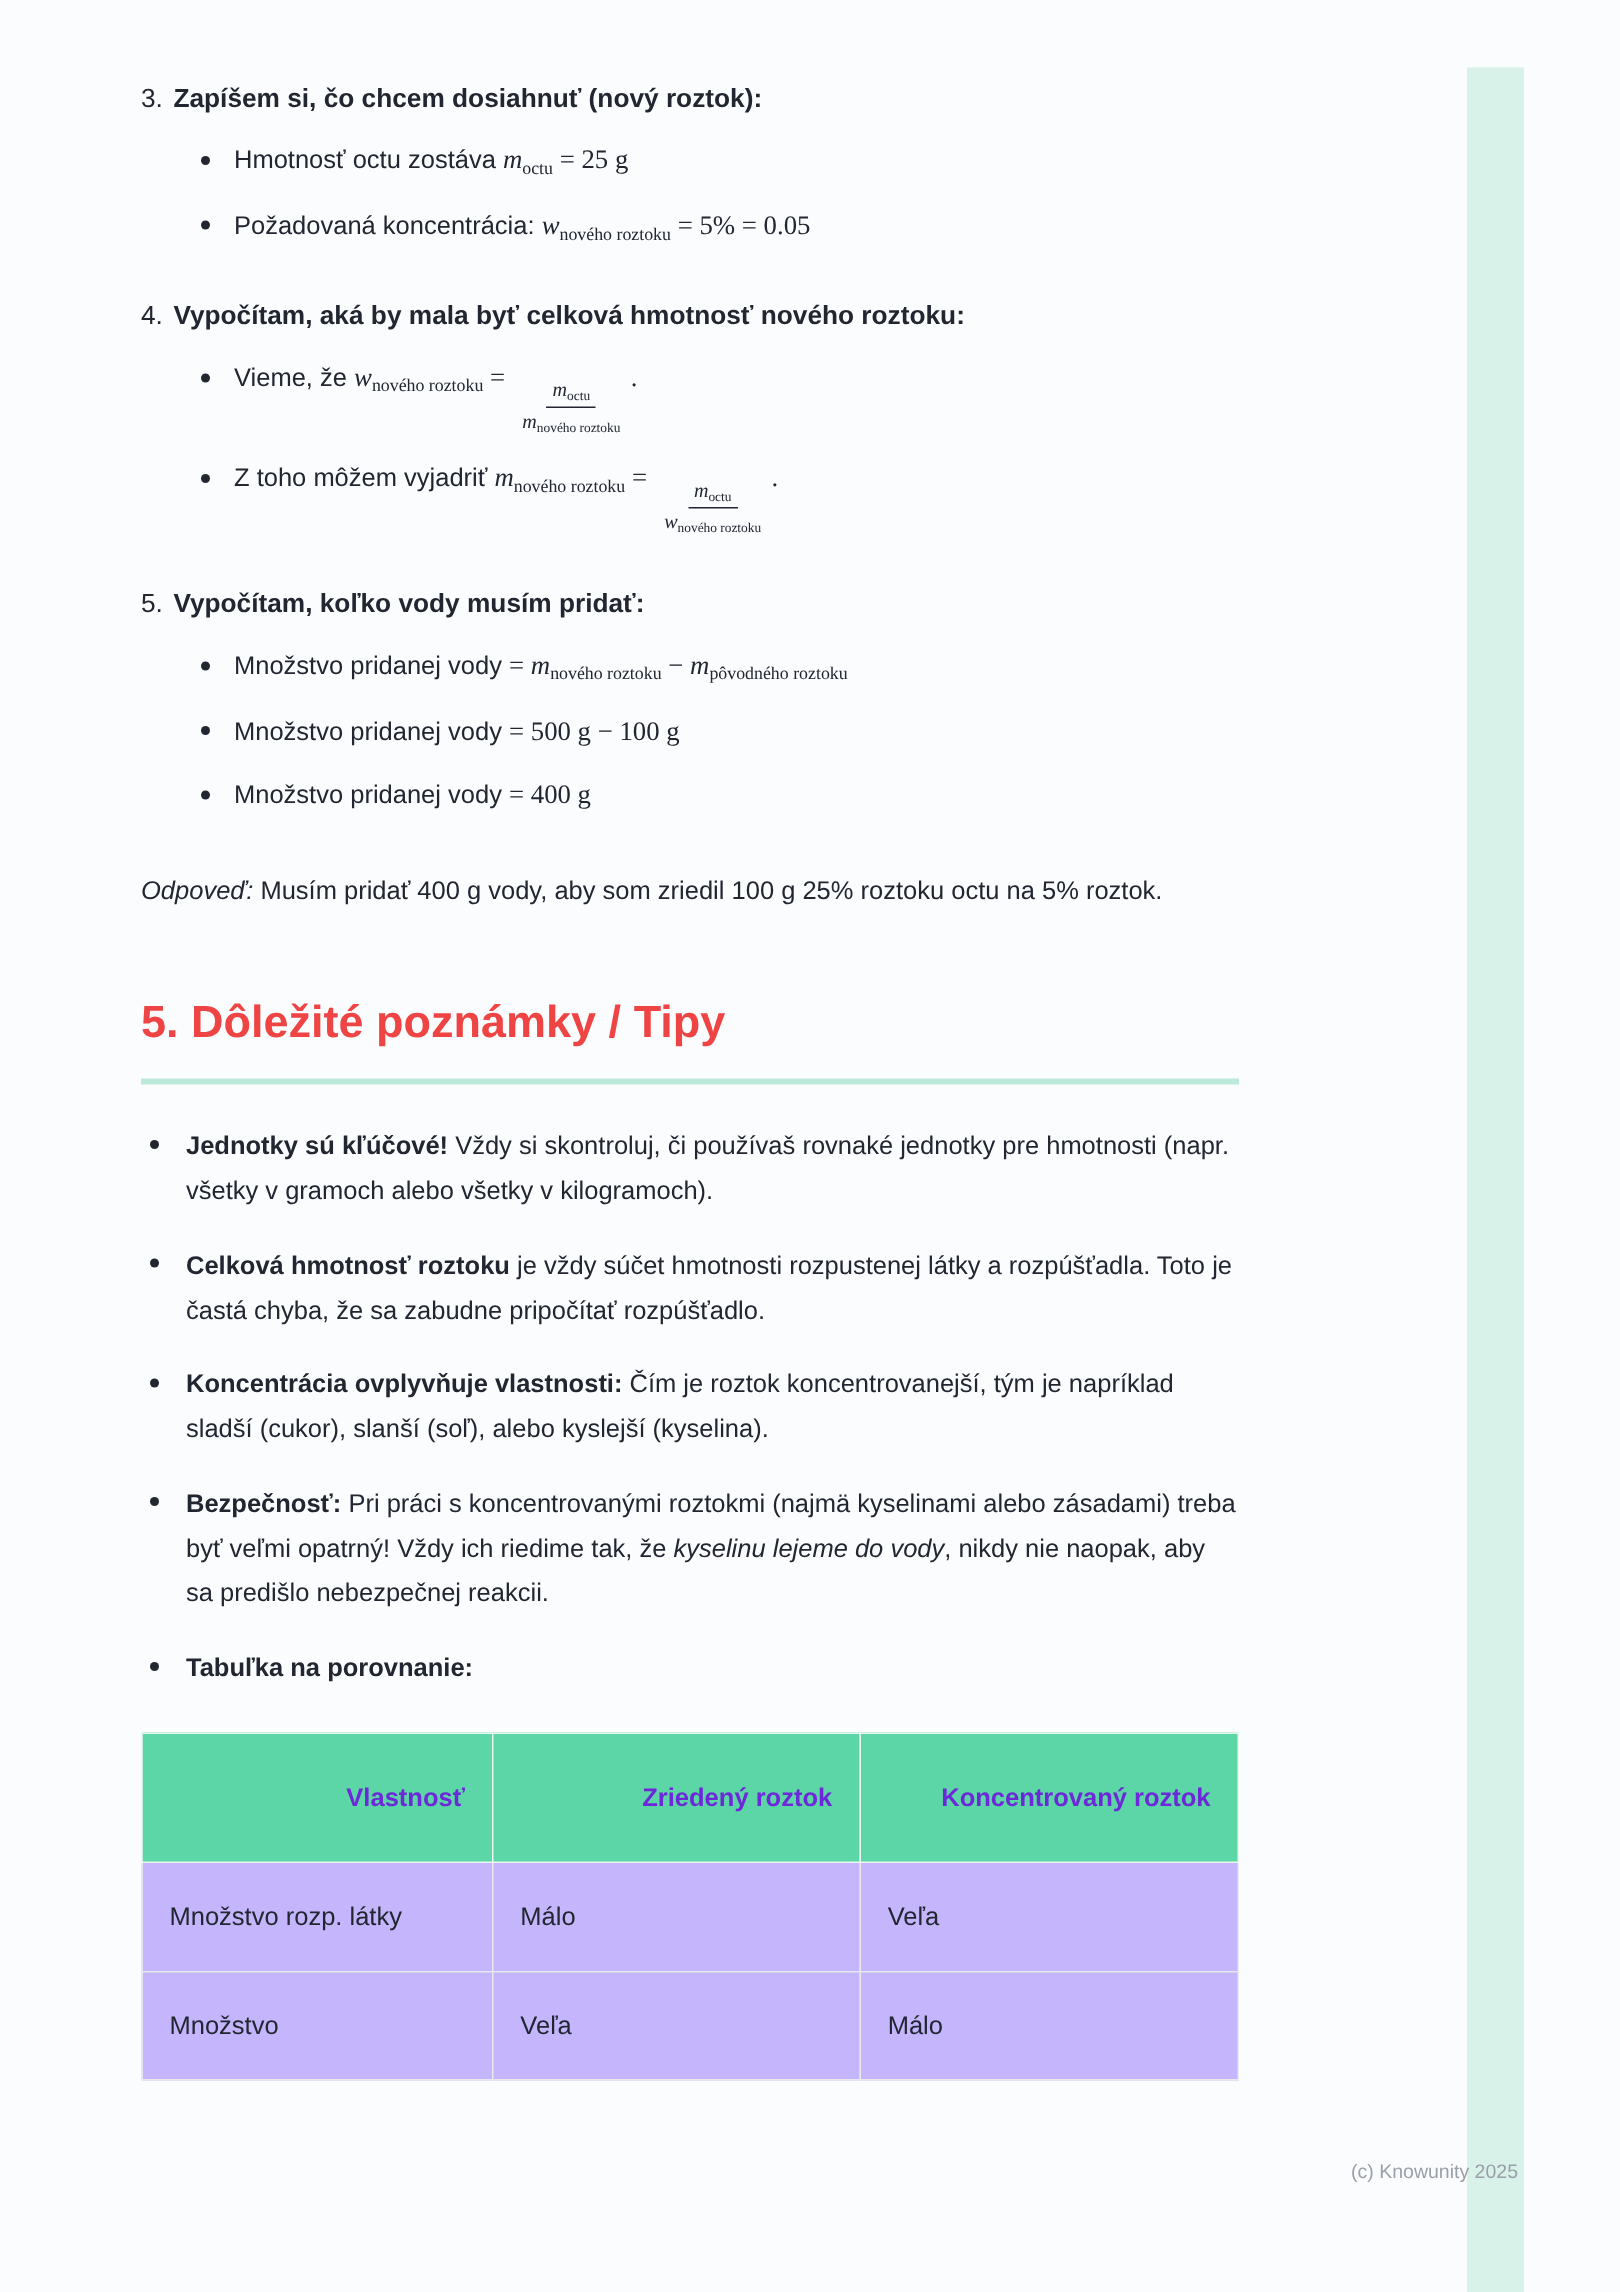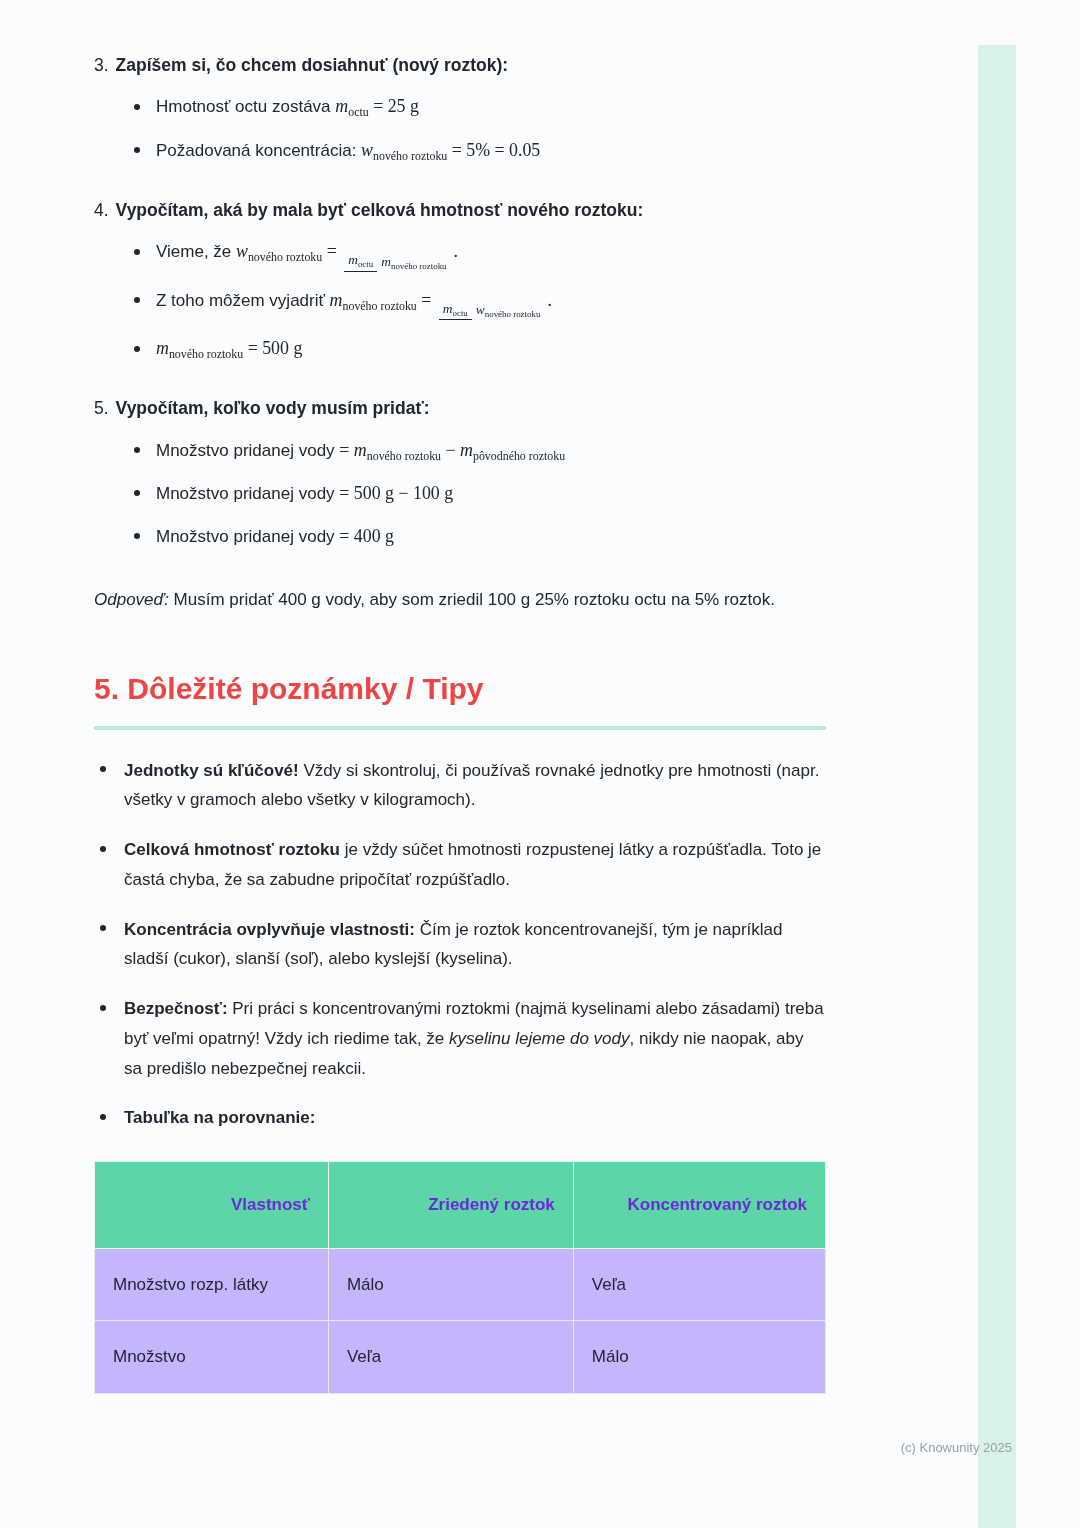--- a/index.html
+++ b/index.html
@@ -49,21 +49,21 @@
   ul.tips>li{padding-left:30px;line-height:1.75;margin:20px 0;}
   ul.tips>li::before{left:6px;}
 
   
   .r-b{font-weight:700;}
   .r-i{font-style:italic;}
   .r-m{font-family:"Liberation Serif","DejaVu Serif",serif;font-style:italic;font-size:1.05em;}
   .r-ms{font-family:"Liberation Serif","DejaVu Serif",serif;font-size:0.7em;vertical-align:-0.32em;}
   .r-mn{font-family:"Liberation Serif","DejaVu Serif",serif;font-size:1.05em;}
   .frac{
-    display:inline-flex;align-items:center;
+    display:inline-flex;flex-direction:column;align-items:center;
     vertical-align:-0.55em;font-size:0.75em;line-height:1.2;
     margin:0 3px;text-align:center;
     font-family:"Liberation Serif","DejaVu Serif",serif;
   }
   .frac .num{border-bottom:1px solid #212631;padding:0 4px 1px;}
   .frac .den{padding:1px 4px 0;}
 
   
   table.compare{width:100%;border-collapse:collapse;margin-top:28px;font-size:17px;}
   table.compare th{
@@ -99,21 +99,20 @@
     </div>
     <ul class="bullets">
       <li><span>Vieme, že </span><span class="r-m">w</span><span class="r-ms">nového roztoku</span><span class="r-mn"> = </span><span class="frac">
             <span class="num"><span class="r-m">m</span><span class="r-ms">octu</span></span>
             <span class="den"><span class="r-m">m</span><span class="r-ms">nového roztoku</span></span>
           </span><span class="r-mn">.</span></li>
       <li><span>Z toho môžem vyjadriť </span><span class="r-m">m</span><span class="r-ms">nového roztoku</span><span class="r-mn"> = </span><span class="frac">
             <span class="num"><span class="r-m">m</span><span class="r-ms">octu</span></span>
             <span class="den"><span class="r-m">w</span><span class="r-ms">nového roztoku</span></span>
           </span><span class="r-mn">.</span></li>
-      <li><span class="r-m">m</span><span class="r-ms">nového roztoku</span><span class="r-mn"> = 500 g</span></li>
     </ul>
   </section>
 
   <section class="step">
     <div class="step-title">
       <span class="step-num">5.</span><span class="step-title-text">Vypočítam, koľko vody musím pridať:</span>
     </div>
     <ul class="bullets">
       <li><span>Množstvo pridanej vody </span><span class="r-mn">= </span><span class="r-m">m</span><span class="r-ms">nového roztoku</span><span class="r-mn"> − </span><span class="r-m">m</span><span class="r-ms">pôvodného roztoku</span></li>
       <li><span>Množstvo pridanej vody </span><span class="r-mn">= 500 g − 100 g</span></li>

